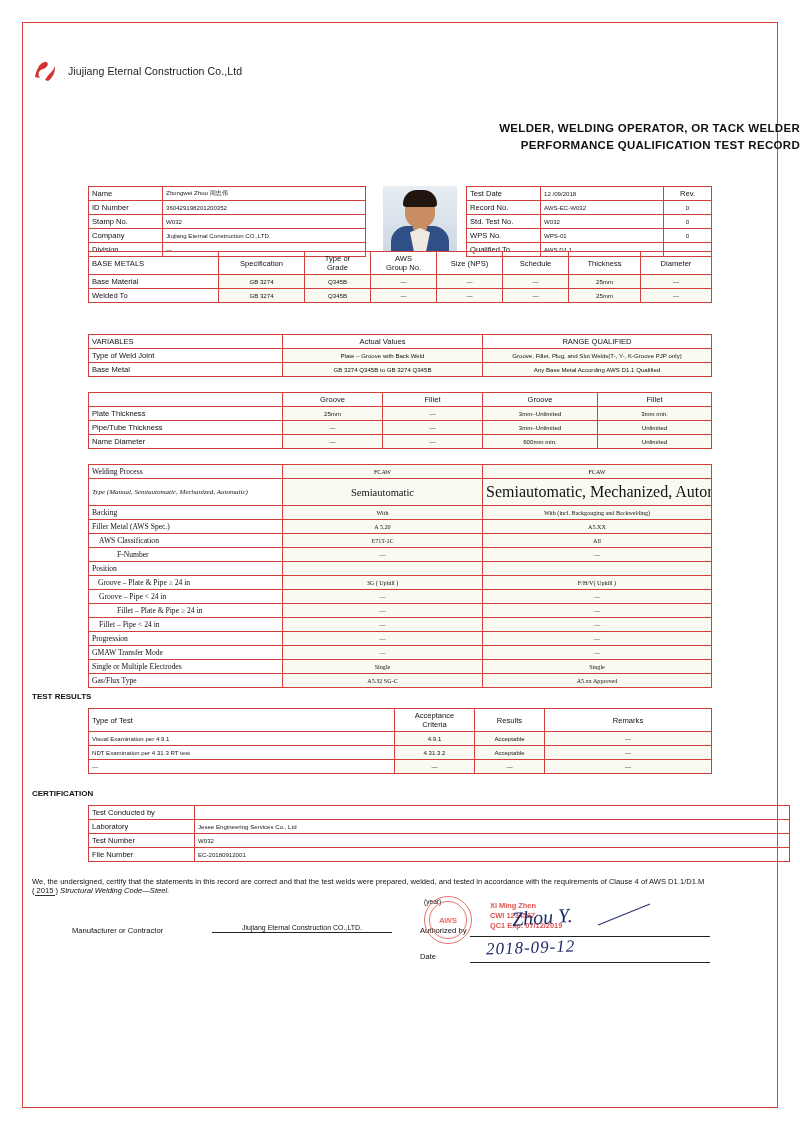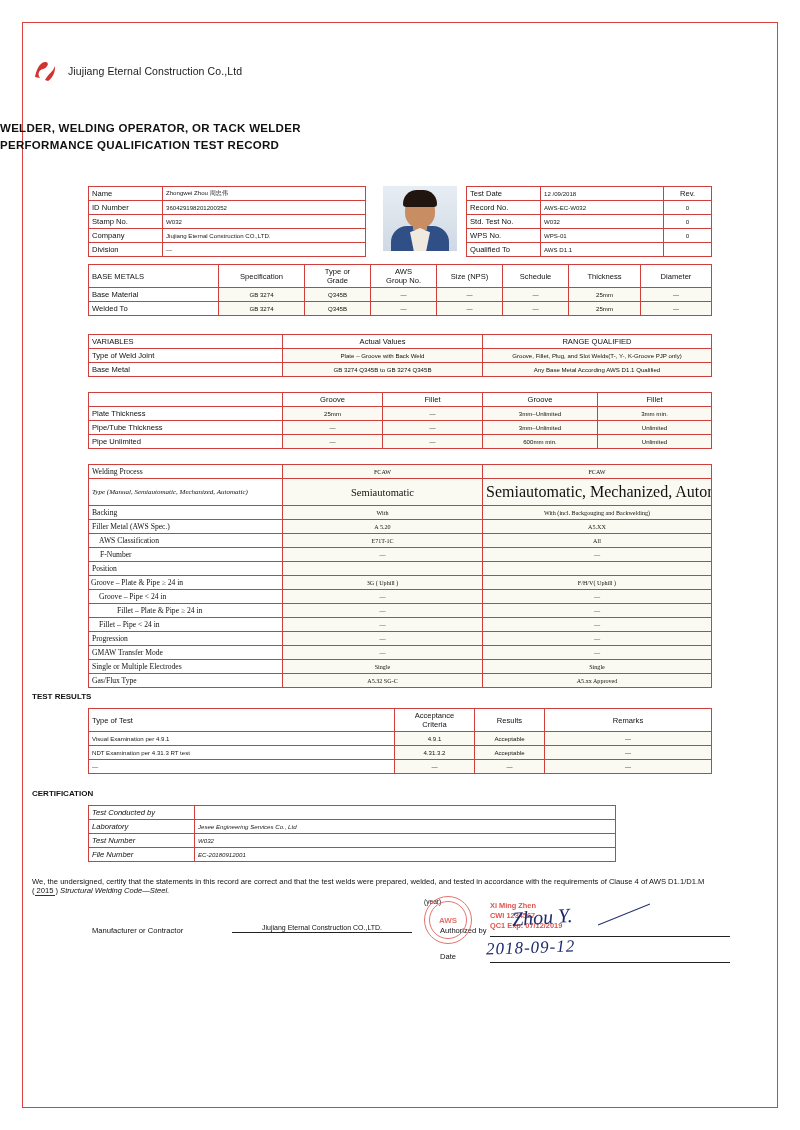--- a/index.html
+++ b/index.html
@@ -58,21 +58,21 @@
     border: 1px solid #d9423f;
     box-sizing: border-box;
   }
 
   
   .doc-title {
     position: absolute;
     left: 0;
     top: 120px;
     width: 800px;
-    text-align: left;
+    text-align: right;
     font-size: 11.5px;
     font-weight: bold;
     line-height: 17px;
     color: #111;
     letter-spacing: .3px;
   }
 
   
   table {
     border-collapse: collapse;
@@ -166,21 +166,21 @@
   }
   .ital { font-style: italic; }
   .year-box {
     border-bottom: 1px solid #333;
     padding: 0 2px;
   }
 
   
   .sig-wrap {
     position: absolute;
-    left: 48px;
+    left: 28px;
     top: 900px;
     width: 700px;
     height: 70px;
     font-size: 7.6px;
     color: #111;
   }
   .sig-label { position: absolute; }
 
   .stamp {
     position: absolute;
@@ -318,21 +318,21 @@
           <td class="val ctr">0</td>
         </tr>
         <tr>
           <td class="lbl">Qualified To</td>
           <td class="val">AWS D1.1</td>
           <td class="val ctr"></td>
         </tr>
       </tbody>
     </table>
 
-    <table class="t" style="left:88px; top:264px; width:624px;">
+    <table class="t" style="left:88px; top:251px; width:624px;">
       <colgroup>
         <col style="width:130px">
           <col style="width:86px">
           <col style="width:66px">
         <col style="width:66px">
           <col style="width:66px">
           <col style="width:66px">
         <col style="width:72px">
           <col>
       </colgroup>
@@ -419,21 +419,21 @@
           <td class="center-val shade">3mm min.</td>
         </tr>
         <tr>
           <td class="lbl">Pipe/Tube Thickness</td>
           <td class="center-val shade">—</td>
           <td class="center-val shade">—</td>
           <td class="center-val shade">3mm–Unlimited</td>
           <td class="center-val shade">Unlimited</td>
         </tr>
         <tr>
-          <td class="lbl">Pipe Unlimited</td>
+          <td class="lbl">Name Diameter</td>
           <td class="center-val shade">—</td>
           <td class="center-val shade">—</td>
           <td class="center-val shade">600mm min.</td>
           <td class="center-val shade">Unlimited</td>
         </tr>
       </tbody>
     </table>
 
     <table class="t" style="left:88px; top:464px; width:624px;font-family:Liberation Serif, serif;">
       <colgroup>
@@ -461,31 +461,31 @@
           <td class="lbl bold">Filler Metal (AWS Spec.)</td>
           <td class="center-val shade">A 5.20</td>
           <td class="center-val shade">A5.XX</td>
         </tr>
         <tr>
           <td class="lbl" style="padding-left:10px">AWS Classification</td>
           <td class="center-val shade">E71T-1C</td>
           <td class="center-val shade">All</td>
         </tr>
         <tr>
-          <td class="lbl" style="padding-left:11px">F-Number</td>
+          <td class="lbl" style="padding-left:28px">F-Number</td>
           <td class="center-val shade">—</td>
           <td class="center-val shade">—</td>
         </tr>
         <tr>
           <td class="lbl bold">Position</td>
           <td class="center-val shade"></td>
           <td class="center-val shade"></td>
         </tr>
         <tr>
-          <td class="lbl" style="padding-left:2px">Groove – Plate &amp; Pipe ≥ 24 in</td>
+          <td class="lbl" style="padding-left:9px">Groove – Plate &amp; Pipe ≥ 24 in</td>
           <td class="center-val shade">3G ( Uphill )</td>
           <td class="center-val shade">F/H/V( Uphill )</td>
         </tr>
         <tr>
           <td class="lbl" style="padding-left:10px">Groove – Pipe &lt; 24 in</td>
           <td class="center-val shade">—</td>
           <td class="center-val shade">—</td>
         </tr>
         <tr>
           <td class="lbl" style="padding-left:28px">Fillet – Plate &amp; Pipe ≥ 24 in</td>
@@ -550,21 +550,21 @@
         <tr>
           <td class="val">—</td>
           <td class="center-val shade">—</td>
           <td class="center-val shade">—</td>
           <td class="center-val shade">—</td>
         </tr>
       </tbody>
     </table>
 
     <div class="sec-title" style="left:32px; top:789px;">CERTIFICATION</div>
-    <table class="t" style="left:88px; top:805px; width:528px;font-style:italic;">
+    <table class="t" style="left:88px; top:805px; width:702px;">
       <colgroup>
           <col style="width:106px">
           <col>
         </colgroup>
       <tbody>
         <tr>
           <td class="lbl">Test Conducted by</td>
           <td class="val"></td>
         </tr>
         <tr>

